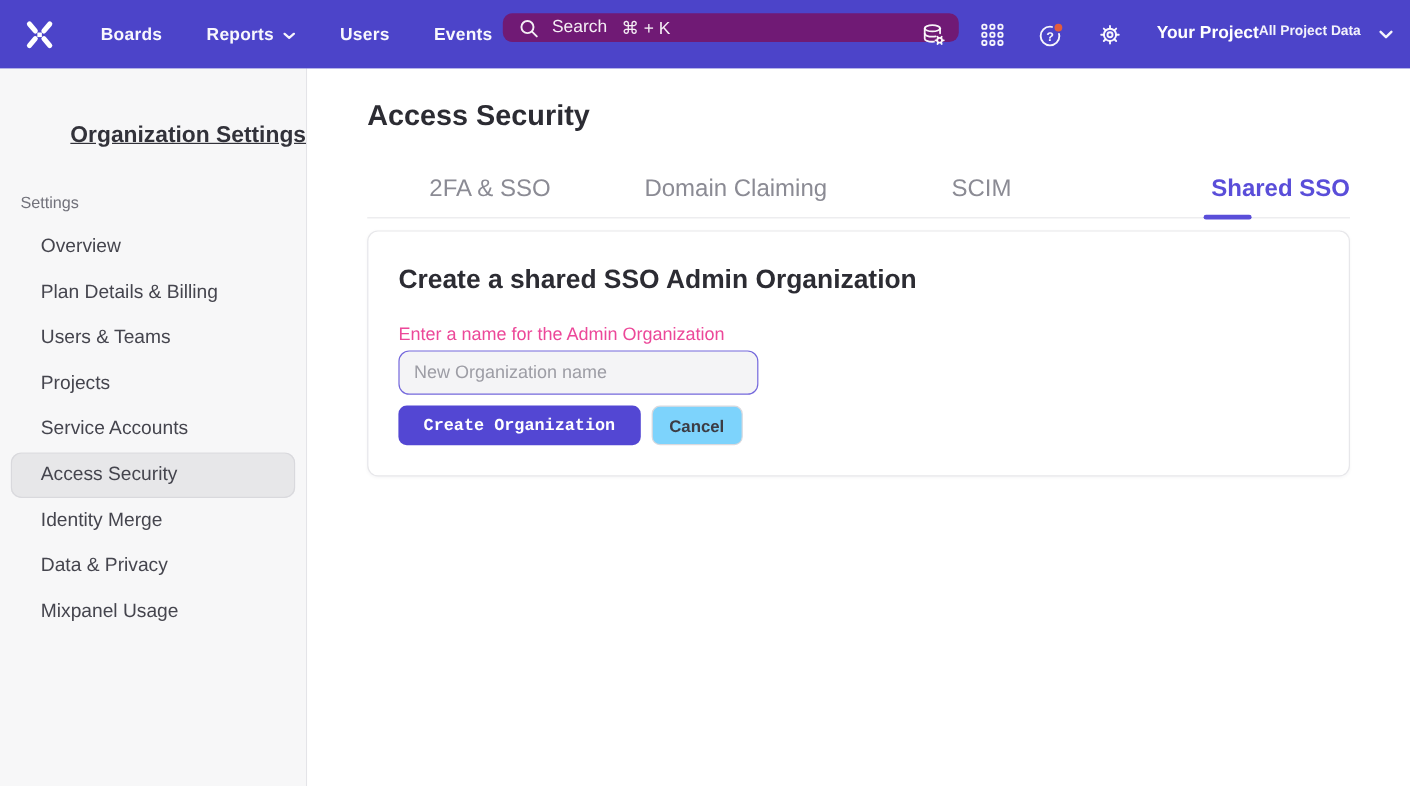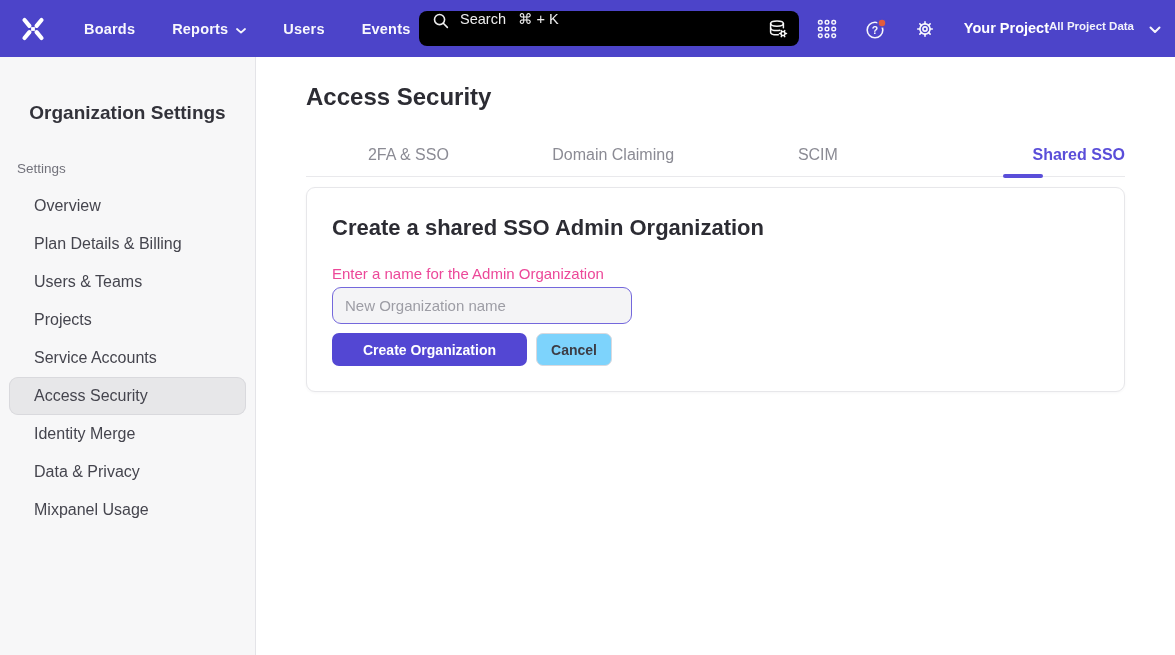--- a/index.html
+++ b/index.html
@@ -7,74 +7,74 @@
               font-family:"Liberation Sans", sans-serif; }
 
   
   .navbar { position:relative; height:57px; background:#4c44c9; display:flex;
             align-items:center; color:#fff; }
   .logo { margin-left:18px; display:flex; cursor:pointer; }
   .nav-links { display:flex; align-items:center; margin-left:36px; gap:37px;
                font-size:14.5px; font-weight:700; letter-spacing:.2px;
                color:rgba(255,255,255,.96); }
   .nav-link { display:flex; align-items:flex-end; gap:8px; cursor:pointer; }
-  .searchbar { position:absolute; left:419px; top:11px; width:380px; height:35px;
-               background:#000000; border-radius:8px; display:flex; align-items:flex-start;
+  .searchbar { position:absolute; left:419px; top:11px; width:380px; height:24px;
+               background:#701a75; border-radius:8px; display:flex; align-items:center;
                padding:0 12px; gap:10px; font-size:14.5px; cursor:text;
                color:rgba(255,255,255,.93); }
   .search-shortcut { margin-left:2px; color:rgba(255,255,255,.93); }
   .nav-right { position:absolute; right:14px; top:0; height:57px; display:flex;
                align-items:center; }
   .nav-icons { display:flex; align-items:center; gap:25px; }
   .icon-btn { width:24px; height:24px; display:flex; align-items:center;
               justify-content:center; cursor:pointer; }
   .project-switcher { display:flex; align-items:center; margin-left:27px; gap:15px;
                       cursor:pointer; }
   .project-text { display:flex; flex-direction:row; line-height:1.3; }
   .project-name { font-size:14.5px; font-weight:700; }
   .project-data { font-size:11.5px; font-weight:700; color:rgba(255,255,255,.93); }
 
   
   .layout { display:flex; height:598px; }
 
   
   .sidebar { width:256px; flex:0 0 256px; background:#f7f7f8;
              border-right:1px solid #e4e4e8; padding-top:45px; }
-  .sidebar-title { text-align:center; font-size:19px; font-weight:700; color:#32323a; }
+  .sidebar-title { text-align:right; font-size:19px; font-weight:700; color:#32323a;text-decoration:underline; }
   .sidebar-section { margin:37px 0 0 17px; font-size:13.5px; color:#72727b; }
   .sidebar-list { margin-top:11px; }
   .sidebar-item { height:38px; margin:0 9px; border-radius:9px; display:flex;
                   align-items:center; padding-left:25px; font-size:16px;
                   color:#45454e; cursor:pointer; }
   .sidebar-item.selected { background:#e7e7e9; box-shadow:inset 0 0 0 1px #d9d9dd; }
 
   
   .main { flex:1; padding:26px 50px 0; background:#fff; }
   .page-title { font-size:24px; font-weight:700; color:#2c2c33; line-height:28px; }
   .tabs { display:flex; margin-top:30px; border-bottom:1px solid #e9e9ec; }
-  .tab { flex:1; text-align:center; padding:5px 0 12px; font-size:16px;
+  .tab { flex:1; text-align:center; padding:5px 0 12px; font-size:20px;
          color:#8b8b94; cursor:pointer; position:relative; }
   .tab.active { color:#5a4ed9; font-weight:700;text-align:right; }
   .tab.active::after { content:""; position:absolute; bottom:-2px; left:50%;
                        transform:translateX(-50%); width:40px; height:4px;
                        border-radius:2px; background:#5a4ed9; }
 
   .card { margin-top:10px; height:205px; border:1px solid #e7e7ea; border-radius:9px;
           background:#fff; box-shadow:0 1px 3px rgba(20,20,40,.04);
           padding:26px 25px 23px; }
   .card-heading { font-size:22px; font-weight:700; color:#2c2c33; line-height:27px; }
   .field-label { margin-top:24px; font-size:15px; color:#ec4899; }
   .text-input { margin-top:5px; width:300px; height:37px; border:1.5px solid #7468dc;
                 border-radius:9px; background:#f4f4f6; padding:0 12px; font-size:15px;
                 color:#33333a; outline:none; font-family:inherit; display:block; }
   .text-input::placeholder { color:#9d9da5; }
   .btn-row { margin-top:9px; display:flex; gap:9px; }
   .btn { height:33px; border-radius:7px; font-size:14px; font-weight:700;
          font-family:inherit; cursor:pointer; }
-  .btn-primary { background:#5347d3; color:#fff; border:none; padding:0 31px; }
+  .btn-primary { background:#5347d3; color:#fff; border:none; padding:0 21px;font-family:Liberation Mono, monospace; }
   .btn-secondary { background:#7dd3fc; color:#3c3c44; border:1px solid #d9d9de;
                    padding:0 14px; }
 </style>
 </head>
 <body>
 
 <header class="navbar">
   <span class="logo">
     <svg width="30" height="30" viewBox="0 0 30 30">
       <g stroke="#ffffff" stroke-width="4.2" stroke-linecap="round">

